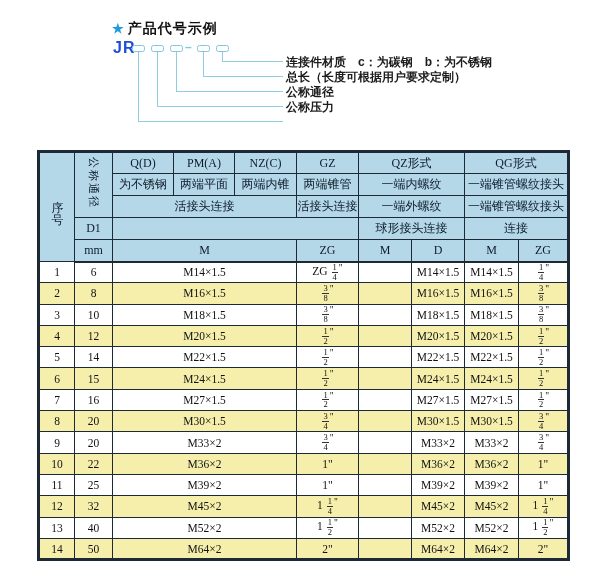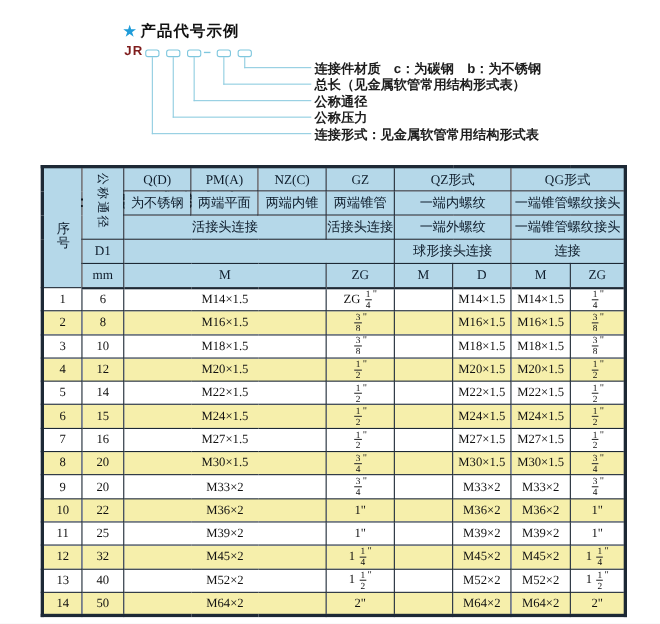--- a/index.html
+++ b/index.html
@@ -11,21 +11,21 @@
   }
   
   .diagram-title {
     position: absolute; left: 112px; top: 20px;
     font-size: 14px; font-weight: bold; color: #111;
     letter-spacing: 1px;
   }
   .diagram-title .star { color: #1f9cd9; margin-right: 3px; font-size: 13px; }
   .code-prefix {
     position: absolute; left: 113px; top: 39px;
-    font-size: 12px; font-weight: bold; color: #7f1d1d; letter-spacing: 1px;
+    font-size: 16px; font-weight: bold; color: #1d4ed8; letter-spacing: 1px;
   }
   .code-box {
     position: absolute; top: 45px; width: 13px; height: 7px;
     border: 1.5px solid #7fc7de; border-radius: 2.5px; background: #fff;
   }
   .code-dash {
     position: absolute; top: 40px; color: #7fc7de; font-weight: bold; font-size: 12px;
   }
   .connector {
     position: absolute;
@@ -94,24 +94,23 @@
   <span class="code-box" style="left:197px"></span>
   <span class="code-box" style="left:216px"></span>
 
   <div class="connector" style="left:138px;top:52px;width:145px;height:70px"></div>
   <div class="connector" style="left:157px;top:52px;width:126px;height:55px"></div>
   <div class="connector" style="left:176px;top:52px;width:107px;height:40px"></div>
   <div class="connector" style="left:203px;top:52px;width:80px;height:25px"></div>
   <div class="connector" style="left:222px;top:52px;width:61px;height:10px"></div>
 
   <div class="diagram-label" style="top:55px">连接件材质　c：为碳钢　b：为不锈钢</div>
-  <div class="diagram-label" style="top:70px">总长（见金属软管常用结构形式表）</div>
+  <div class="diagram-label" style="top:70px">总长（长度可根据用户要求定制）</div>
   <div class="diagram-label" style="top:85px">公称通径</div>
   <div class="diagram-label" style="top:100px">公称压力</div>
-  <div class="diagram-label" style="top:115px">连接形式：见金属软管常用结构形式表</div>
 
   <div class="table-title">螺母连接形式参考表</div>
 
   <table class="nut">
     <colgroup>
       <col style="width:36px">
         <col style="width:38px">
       <col style="width:61px">
         <col style="width:61px">
         <col style="width:62px">

